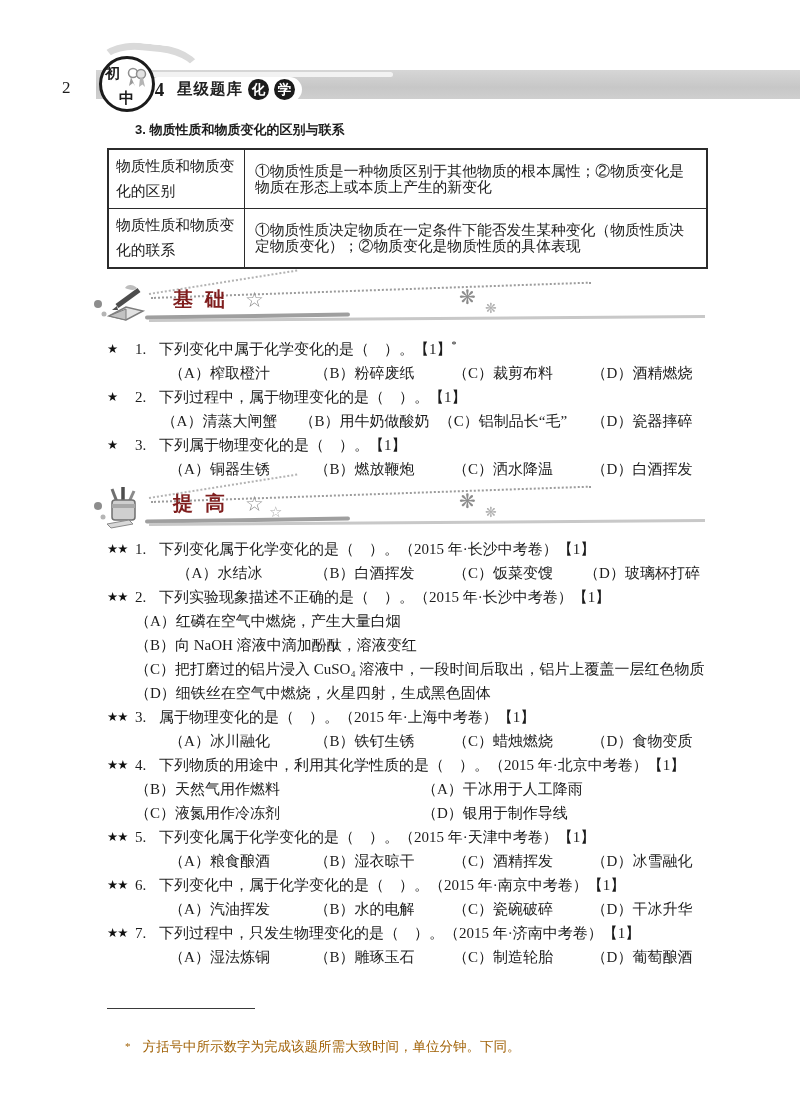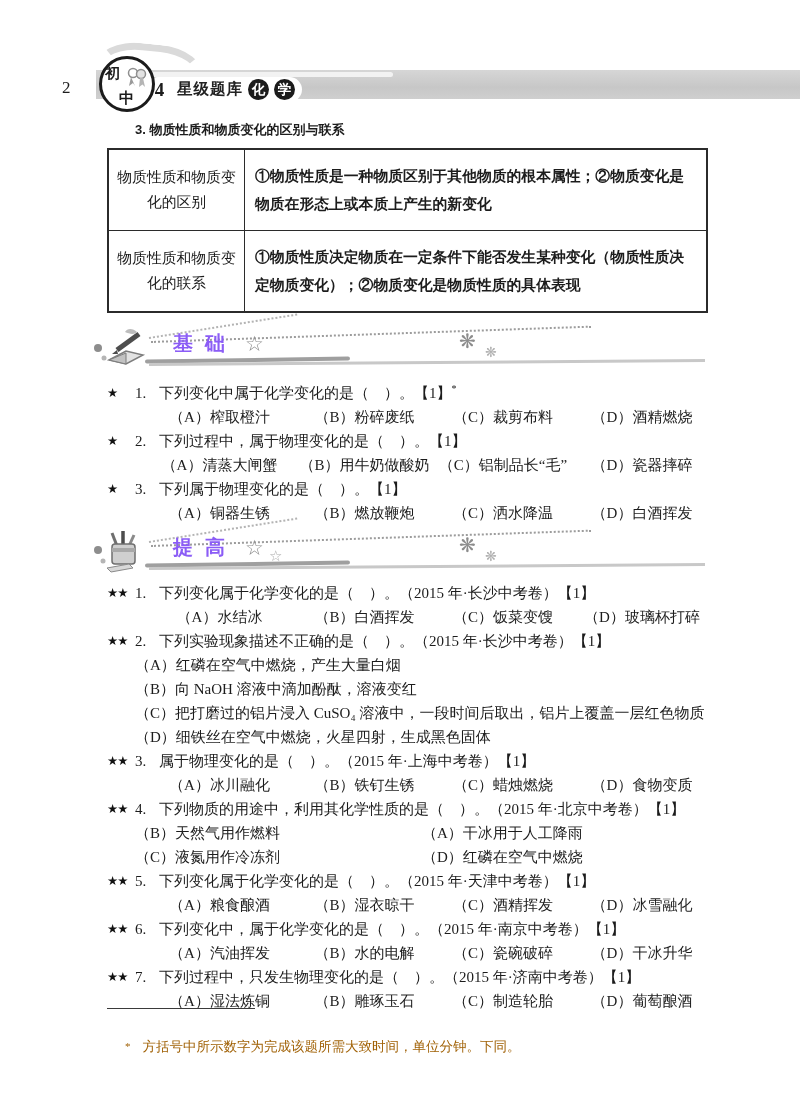--- a/index.html
+++ b/index.html
@@ -28,29 +28,29 @@
                  font-family:"Liberation Sans","DejaVu Sans",sans-serif;font-weight:bold;
                  font-size:13.5px;line-height:21px;text-align:center;}
 
   
   .content{position:absolute;left:107px;top:118px;width:604px;}
   .heading{font-family:"Liberation Sans","DejaVu Sans",sans-serif;font-weight:bold;font-size:13px;
            padding-left:28px;height:26px;line-height:24px;margin-bottom:4px;}
 
   table.info{width:601px;border-collapse:collapse;border:2px solid #2b2b2b;font-size:14.8px;}
   table.info td{border:1.5px solid #2b2b2b;vertical-align:middle;}
-  td.term{width:121px;padding:4px 7px;line-height:25px;text-align:center;}
-  td.def{padding:12px 10px;line-height:28px;font-weight:bold;}
+  td.term{width:121px;padding:4px 7px;line-height:25px;}
+  td.def{padding:12px 10px;line-height:16px;}
 
   
   .banner{position:relative;height:44px;width:618px;margin-left:-14px;}
   .b1{margin-top:16px;} .b2{margin-top:8px;}
   .banner-icon{position:absolute;left:0;top:-3px;}
   .banner-title{position:absolute;left:80px;top:1px;font-family:"Liberation Sans","DejaVu Sans",sans-serif;
-                font-weight:bold;font-size:20px;letter-spacing:12px;z-index:2;color:#8b5cf6;}
+                font-weight:bold;font-size:20px;letter-spacing:12px;z-index:2;color:#7f1d1d;}
   .banner-star{position:absolute;left:152px;top:3px;font-size:21px;color:#8f8f8f;
                font-family:"DejaVu Sans",sans-serif;z-index:2;}
   .banner-star2{position:absolute;left:176px;top:14px;font-size:15px;color:#adadad;
                 font-family:"DejaVu Sans",sans-serif;z-index:2;}
   .bar-main{position:absolute;left:52px;top:29px;width:205px;height:4px;background:#9f9f9f;
             border-radius:2px;transform:rotate(-0.8deg);}
   .bar-long{position:absolute;left:56px;top:34px;width:556px;height:3px;background:#c8c8c8;
             transform:rotate(-0.4deg);transform-origin:left;}
   .dots1{position:absolute;left:58px;top:12px;width:440px;border-top:2.5px dotted #9c9c9c;
          transform:rotate(-2deg);transform-origin:left;}
@@ -232,21 +232,21 @@
 
       <div class="qrow">
         <span class="q-marker">★★</span><span class="q-num">4.</span><span class="q-stem">下列物质的用途中，利用其化学性质的是（&nbsp;&nbsp;&nbsp;&nbsp;）。（2015 年·北京中考卷）【1】</span>
       </div>
       <div class="opts2">
         <span class="opt">（B）天然气用作燃料</span>
         <span class="opt">（A）干冰用于人工降雨</span>
       </div>
       <div class="opts2">
         <span class="opt">（C）液氮用作冷冻剂</span>
-        <span class="opt">（D）红磷在空气中燃烧</span>
+        <span class="opt">（D）银用于制作导线</span>
       </div>
 
       <div class="qrow">
         <span class="q-marker">★★</span><span class="q-num">5.</span><span class="q-stem">下列变化属于化学变化的是（&nbsp;&nbsp;&nbsp;&nbsp;）。（2015 年·天津中考卷）【1】</span>
       </div>
       <div class="opts4">
         <span class="opt">（A）粮食酿酒</span>
         <span class="opt">（B）湿衣晾干</span>
         <span class="opt">（C）酒精挥发</span>
         <span class="opt">（D）冰雪融化</span>

